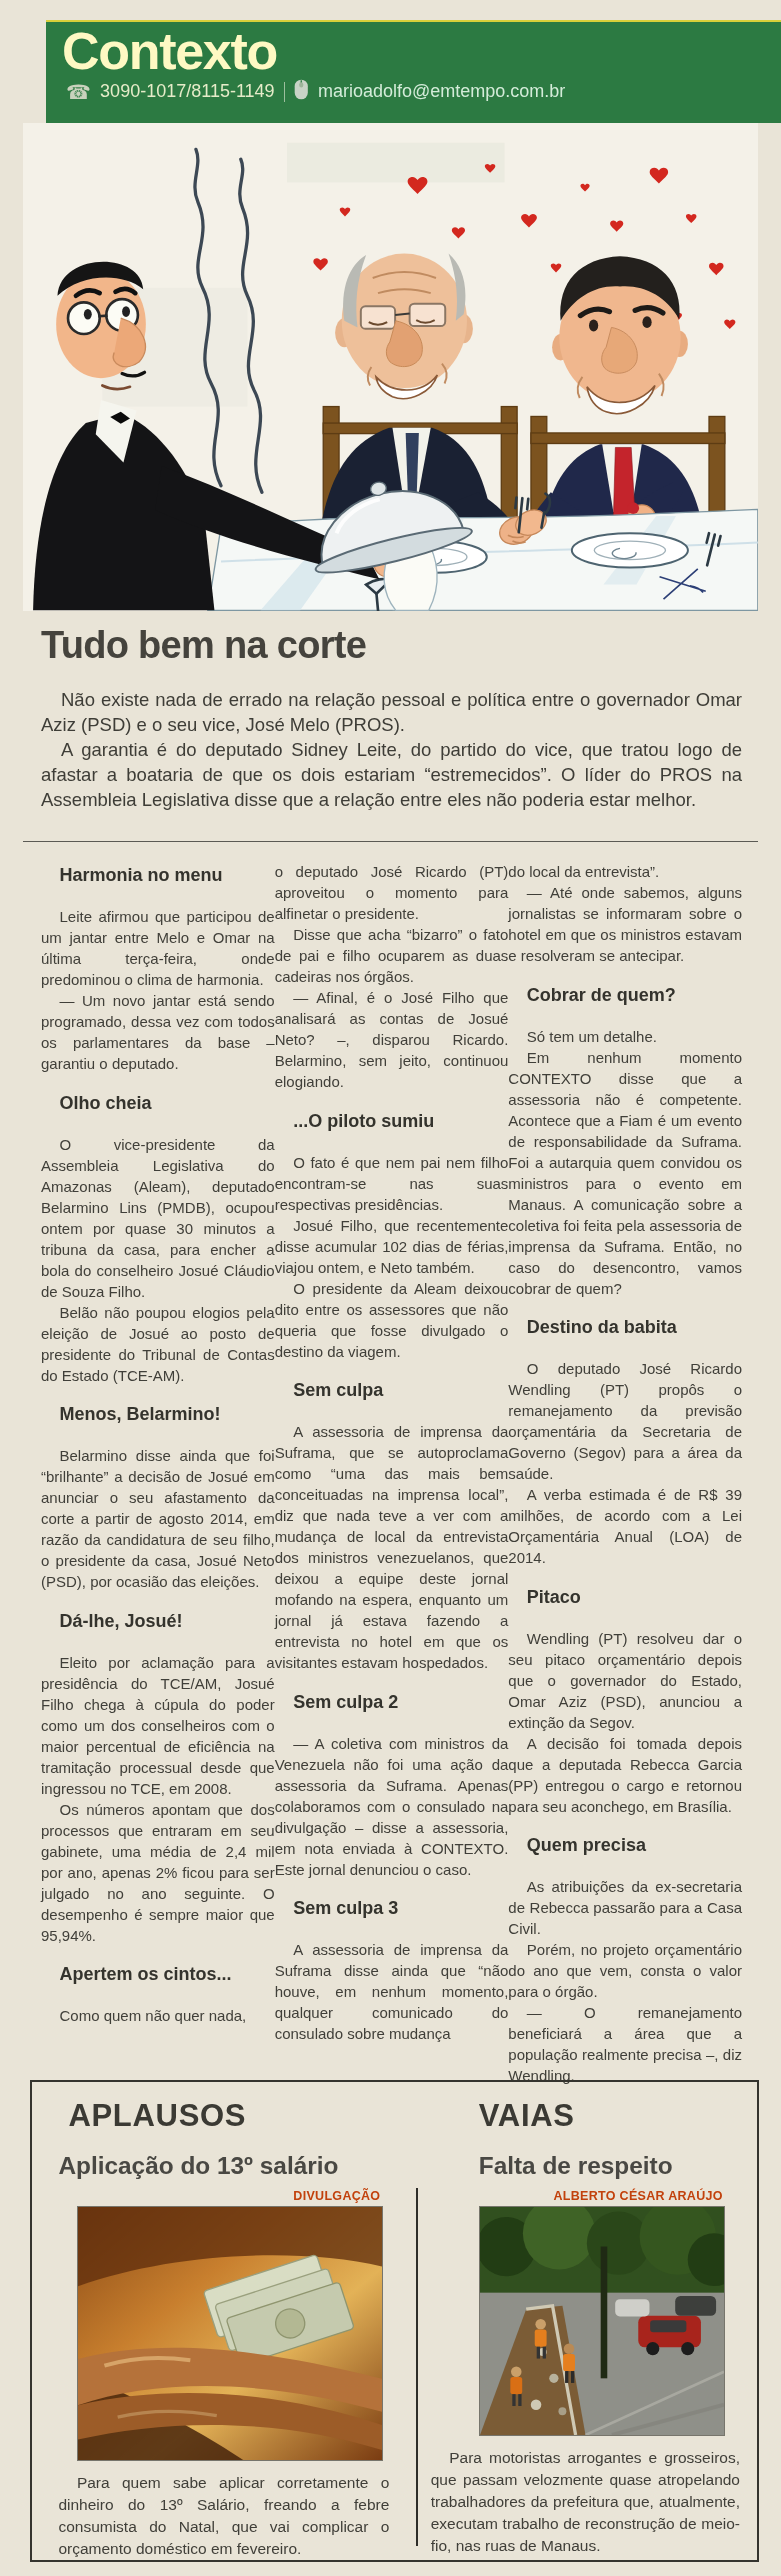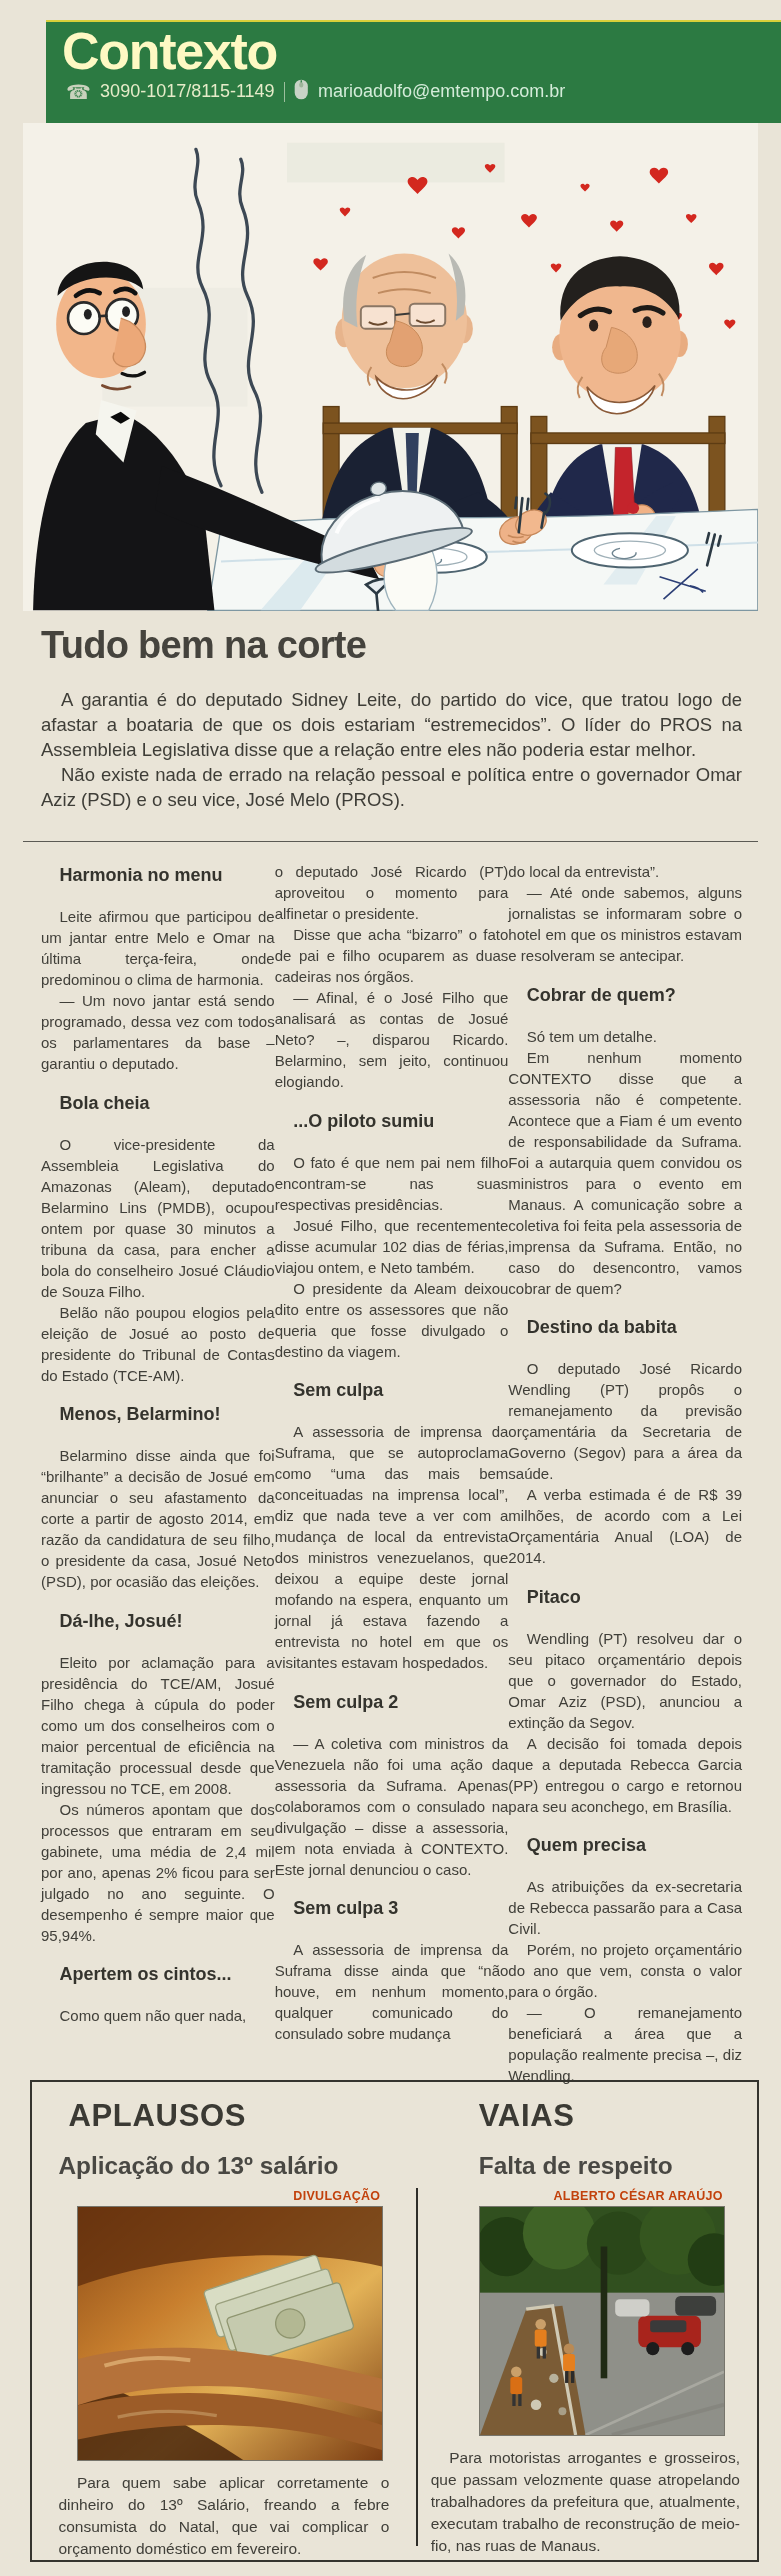--- a/index.html
+++ b/index.html
@@ -240,32 +240,32 @@
       <path d="M482,602 A85,62 0 0 1 558,568" stroke="#ffffff" stroke-width="6" fill="none" opacity="0.85"></path>
       <ellipse cx="560" cy="552" rx="12" ry="10" fill="#dfe5e7" stroke="#5a6a74" stroke-width="2"></ellipse>
       <ellipse cx="560" cy="648" rx="122" ry="17" fill="#d3dcdf" stroke="#5a6a74" stroke-width="3"></ellipse>
     </g>
   </g>
 </svg>
 </div>
 
 <div class="lead">
   <h1 class="headline">Tudo bem na corte</h1>
+  <p>Não existe nada de errado na relação pessoal e política entre o governador Omar Aziz (PSD) e o seu vice, José Melo (PROS).</p>
   <p>A garantia é do deputado Sidney Leite, do partido do vice, que tratou logo de afastar a boataria de que os dois estariam “estremecidos”. O líder do PROS na Assembleia Legislativa disse que a relação entre eles não poderia estar melhor.</p>
-  <p>Não existe nada de errado na relação pessoal e política entre o governador Omar Aziz (PSD) e o seu vice, José Melo (PROS).</p>
 </div>
 
 <div class="rule"></div>
 
 <div class="cols">
   <div class="col">
     <h3 class="first">Harmonia no menu</h3>
     <p>Leite afirmou que participou de um jantar entre Melo e Omar na última terça-feira, onde predominou o clima de harmonia.</p>
     <p>— Um novo jantar está sendo programado, dessa vez com todos os parlamentares da base – garantiu o deputado.</p>
-    <h3>Bola cheia</h3>
+    <h3>Olho cheia</h3>
     <p>O vice-presidente da Assembleia Legislativa do Amazonas (Aleam), deputado Belarmino Lins (PMDB), ocupou ontem por quase 30 minutos a tribuna da casa, para encher a bola do conselheiro Josué Cláudio de Souza Filho.</p>
     <p>Belão não poupou elogios pela eleição de Josué ao posto de presidente do Tribunal de Contas do Estado (TCE-AM).</p>
     <h3>Menos, Belarmino!</h3>
     <p>Belarmino disse ainda que foi “brilhante” a decisão de Josué em anunciar o seu afastamento da corte a partir de agosto 2014, em razão da candidatura de seu filho, o presidente da casa, Josué Neto (PSD), por ocasião das eleições.</p>
     <h3>Dá-lhe, Josué!</h3>
     <p>Eleito por aclamação para a presidência do TCE/AM, Josué Filho chega à cúpula do poder como um dos conselheiros com o maior percentual de eficiência na tramitação processual desde que ingressou no TCE, em 2008.</p>
     <p>Os números apontam que dos processos que entraram em seu gabinete, uma média de 2,4 mil por ano, apenas 2% ficou para ser julgado no ano seguinte. O desempenho é sempre maior que 95,94%.</p>
     <h3>Apertem os cintos...</h3>
     <p>Como quem não quer nada,</p>
   </div>

